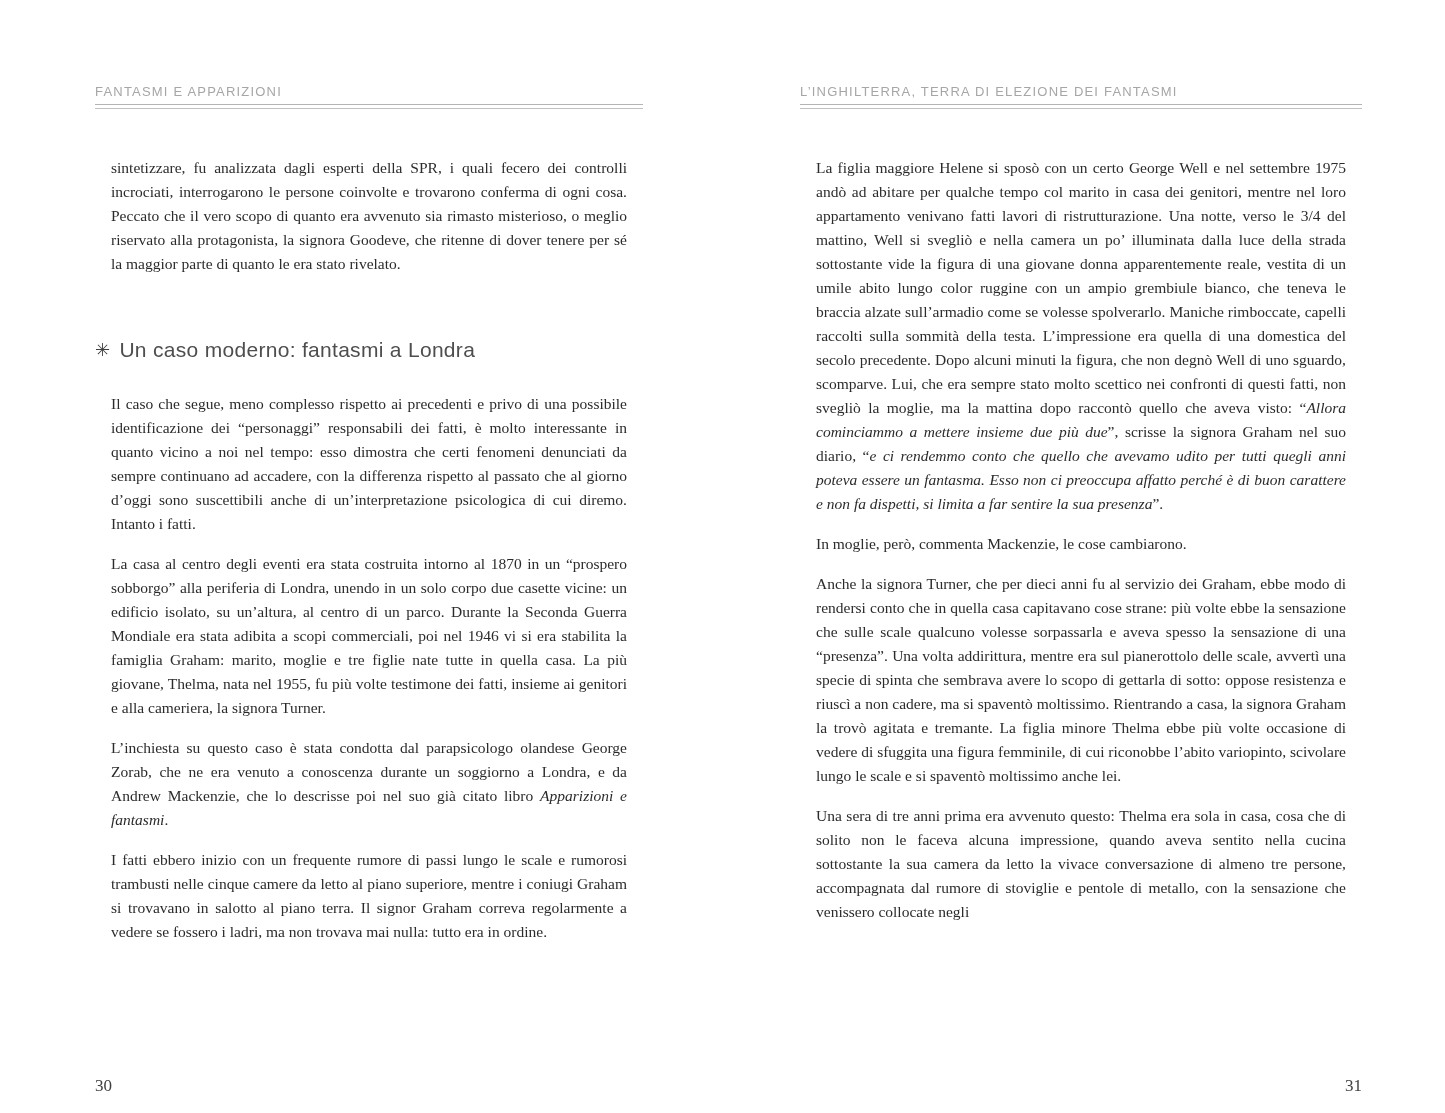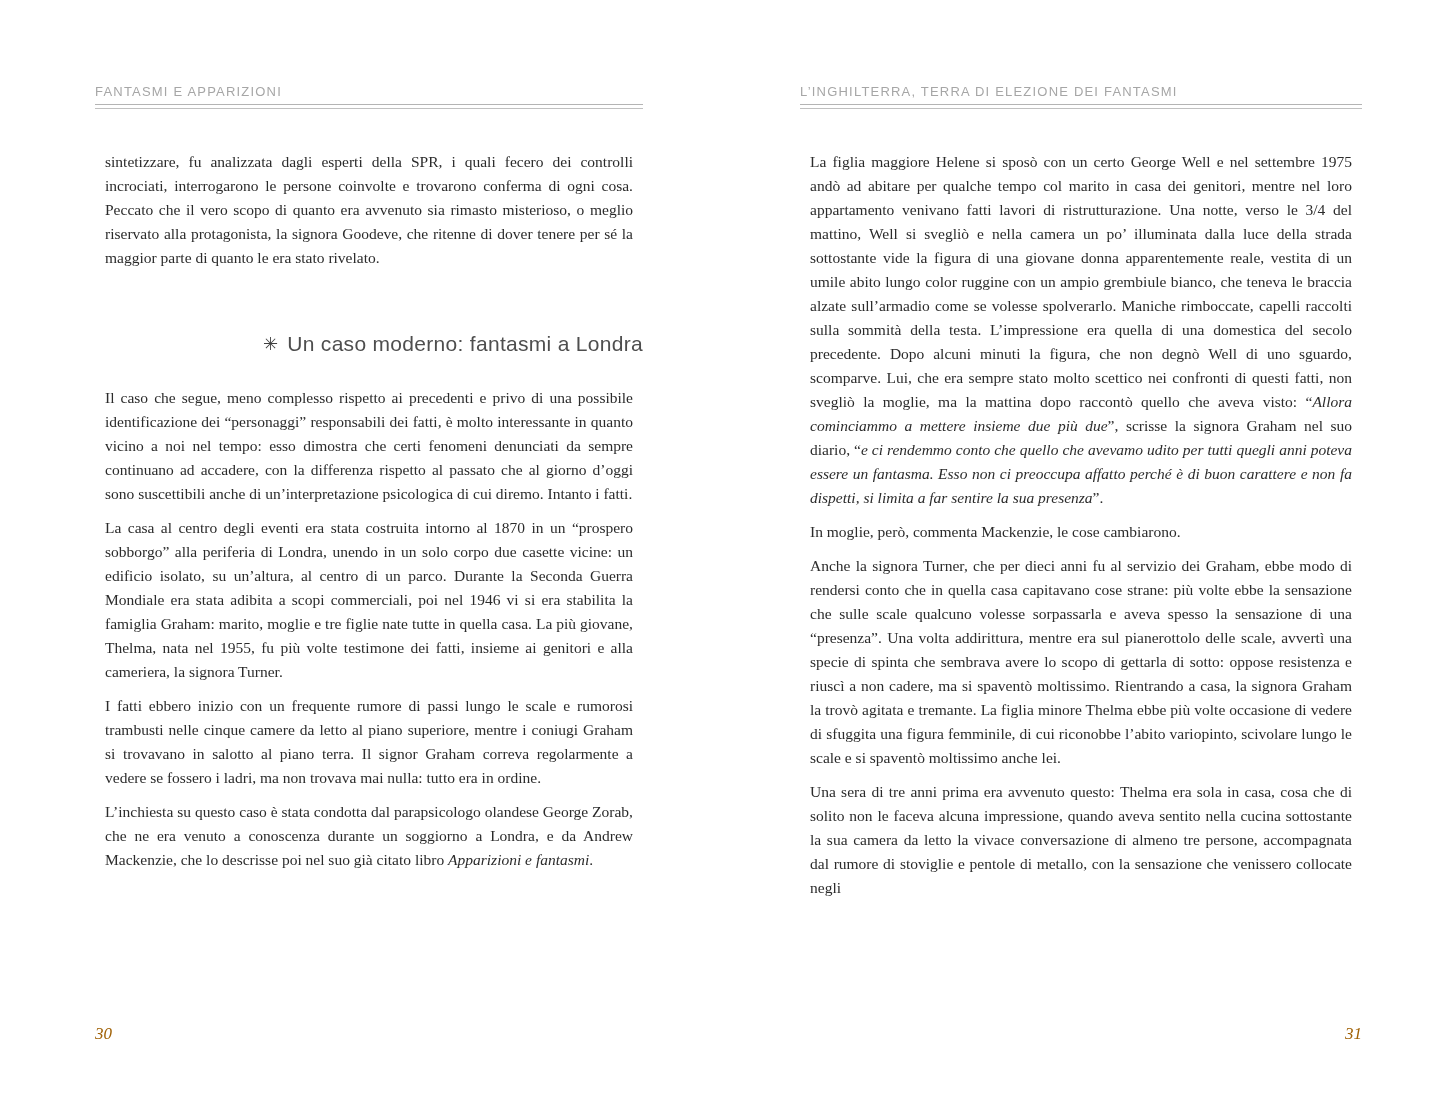--- a/index.html
+++ b/index.html
@@ -47,52 +47,51 @@
     position: absolute;
     top: 140px;
     left: 0;
     right: 0;
     font-size: 15.5px;
     line-height: 24px;
     color: #2b2b2b;
     text-align: justify;
   }
   .page-body p {
-    margin: 10px;
+    margin: 16px;
     hyphens: auto;
     -webkit-hyphens: auto;
   }
   .italic { font-style: italic; }
 
   .section-heading {
     font-family: "Liberation Sans", sans-serif;
     font-weight: 400;
     font-size: 21px;
     letter-spacing: 0.3px;
     color: #4e4e4e;
-    text-align: right;
+    text-align: left;
     margin: 60px 0 27px 0;
     line-height: 28px;
     white-space: nowrap;
   }
   .section-heading .marker {
     font-family: "DejaVu Sans", sans-serif;
     font-size: 18px;
     color: #3f3f3f;
     margin-right: 9px;
     position: relative;
     top: -1px;
   }
 
   .page-number {
     position: absolute;
-    top: 1024px;
+    top: 1076px;
     font-size: 17px;
-    color: #a16207;
-    font-style: italic;
+    color: #404040;
   }
   #page-left  .page-number { left: 0; }
   #page-right .page-number { right: 0; text-align: center; }
 </style>
 </head>
 <body>
 
 <section class="page" id="page-left">
   <div class="running-head">FANTASMI E APPARIZIONI</div>
   <div class="header-rule"></div>
@@ -102,22 +101,22 @@
         <p><span>sintetizzare, fu analizzata dagli esperti della SPR, i quali fecero dei controlli incrociati, interrogarono le persone coinvolte e trovarono conferma di ogni cosa. Peccato che il vero scopo di quanto era avvenuto sia rimasto misterioso, o meglio riservato alla protagonista, la signora Goodeve, che ritenne di dover tenere per sé la maggior parte di quanto le era stato rivelato.</span></p>
       </div>
 
     <h2 class="section-heading">
       <span class="marker">✳</span><span>Un caso moderno: fantasmi a Londra</span>
     </h2>
 
     <div>
         <p><span>Il caso che segue, meno complesso rispetto ai precedenti e privo di una possibile identificazione dei “personaggi” responsabili dei fatti, è molto interessante in quanto vicino a noi nel tempo: esso dimostra che certi fenomeni denunciati da sempre continuano ad accadere, con la differenza rispetto al passato che al giorno d’oggi sono suscettibili anche di un’interpretazione psicologica di cui diremo. Intanto i fatti.</span></p>
         <p><span>La casa al centro degli eventi era stata costruita intorno al 1870 in un “prospero sobborgo” alla periferia di Londra, unendo in un solo corpo due casette vicine: un edificio isolato, su un’altura, al centro di un parco. Durante la Seconda Guerra Mondiale era stata adibita a scopi commerciali, poi nel 1946 vi si era stabilita la famiglia Graham: marito, moglie e tre figlie nate tutte in quella casa. La più giovane, Thelma, nata nel 1955, fu più volte testimone dei fatti, insieme ai genitori e alla cameriera, la signora Turner.</span></p>
+        <p><span>L’inchiesta su questo caso è stata condotta dal parapsicologo olandese George Zorab, che ne era venuto a conoscenza durante un soggiorno a Londra, e da Andrew Mackenzie, che lo descrisse poi nel suo già citato libro </span><span class="italic">Apparizioni e fantasmi</span><span>.</span></p>
         <p><span>I fatti ebbero inizio con un frequente rumore di passi lungo le scale e rumorosi trambusti nelle cinque camere da letto al piano superiore, mentre i coniugi Graham si trovavano in salotto al piano terra. Il signor Graham correva regolarmente a vedere se fossero i ladri, ma non trovava mai nulla: tutto era in ordine.</span></p>
-        <p><span>L’inchiesta su questo caso è stata condotta dal parapsicologo olandese George Zorab, che ne era venuto a conoscenza durante un soggiorno a Londra, e da Andrew Mackenzie, che lo descrisse poi nel suo già citato libro </span><span class="italic">Apparizioni e fantasmi</span><span>.</span></p>
       </div>
   </div>
 
   <div class="page-number">30</div>
 </section>
 
 <section class="page" id="page-right">
   <div class="running-head">L’INGHILTERRA, TERRA DI ELEZIONE DEI FANTASMI</div>
   <div class="header-rule"></div>
 

